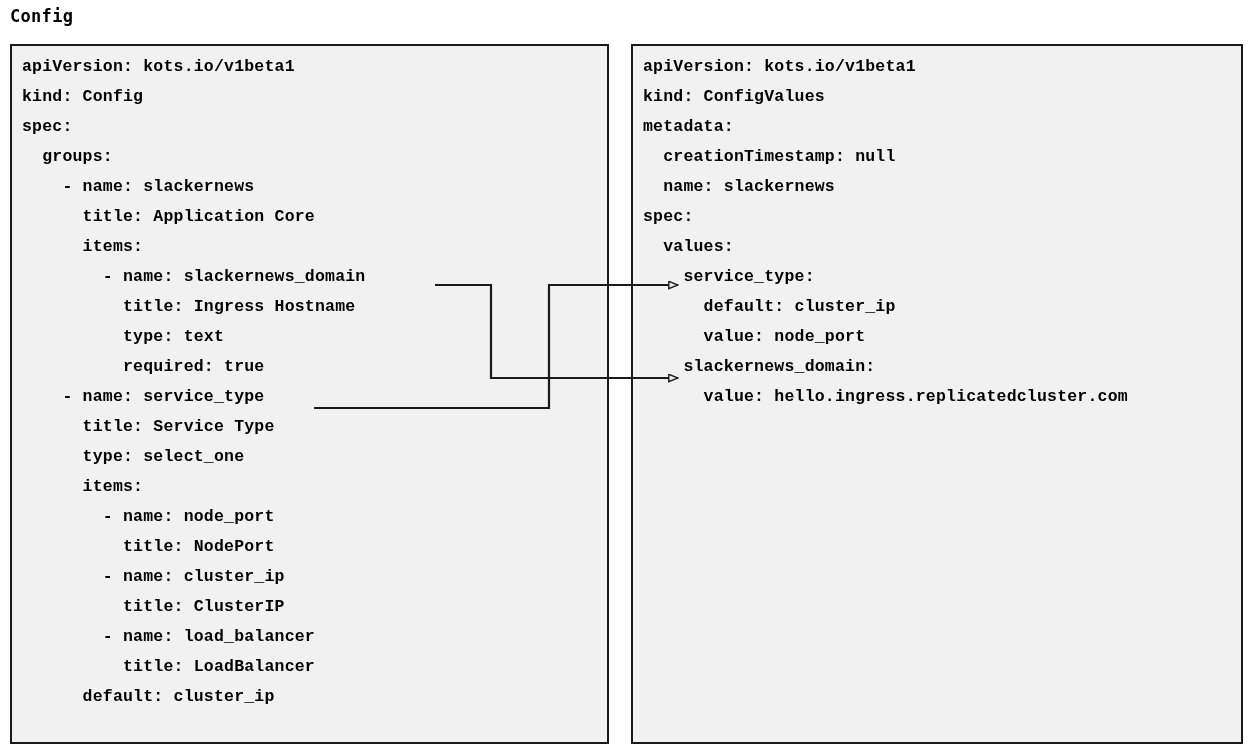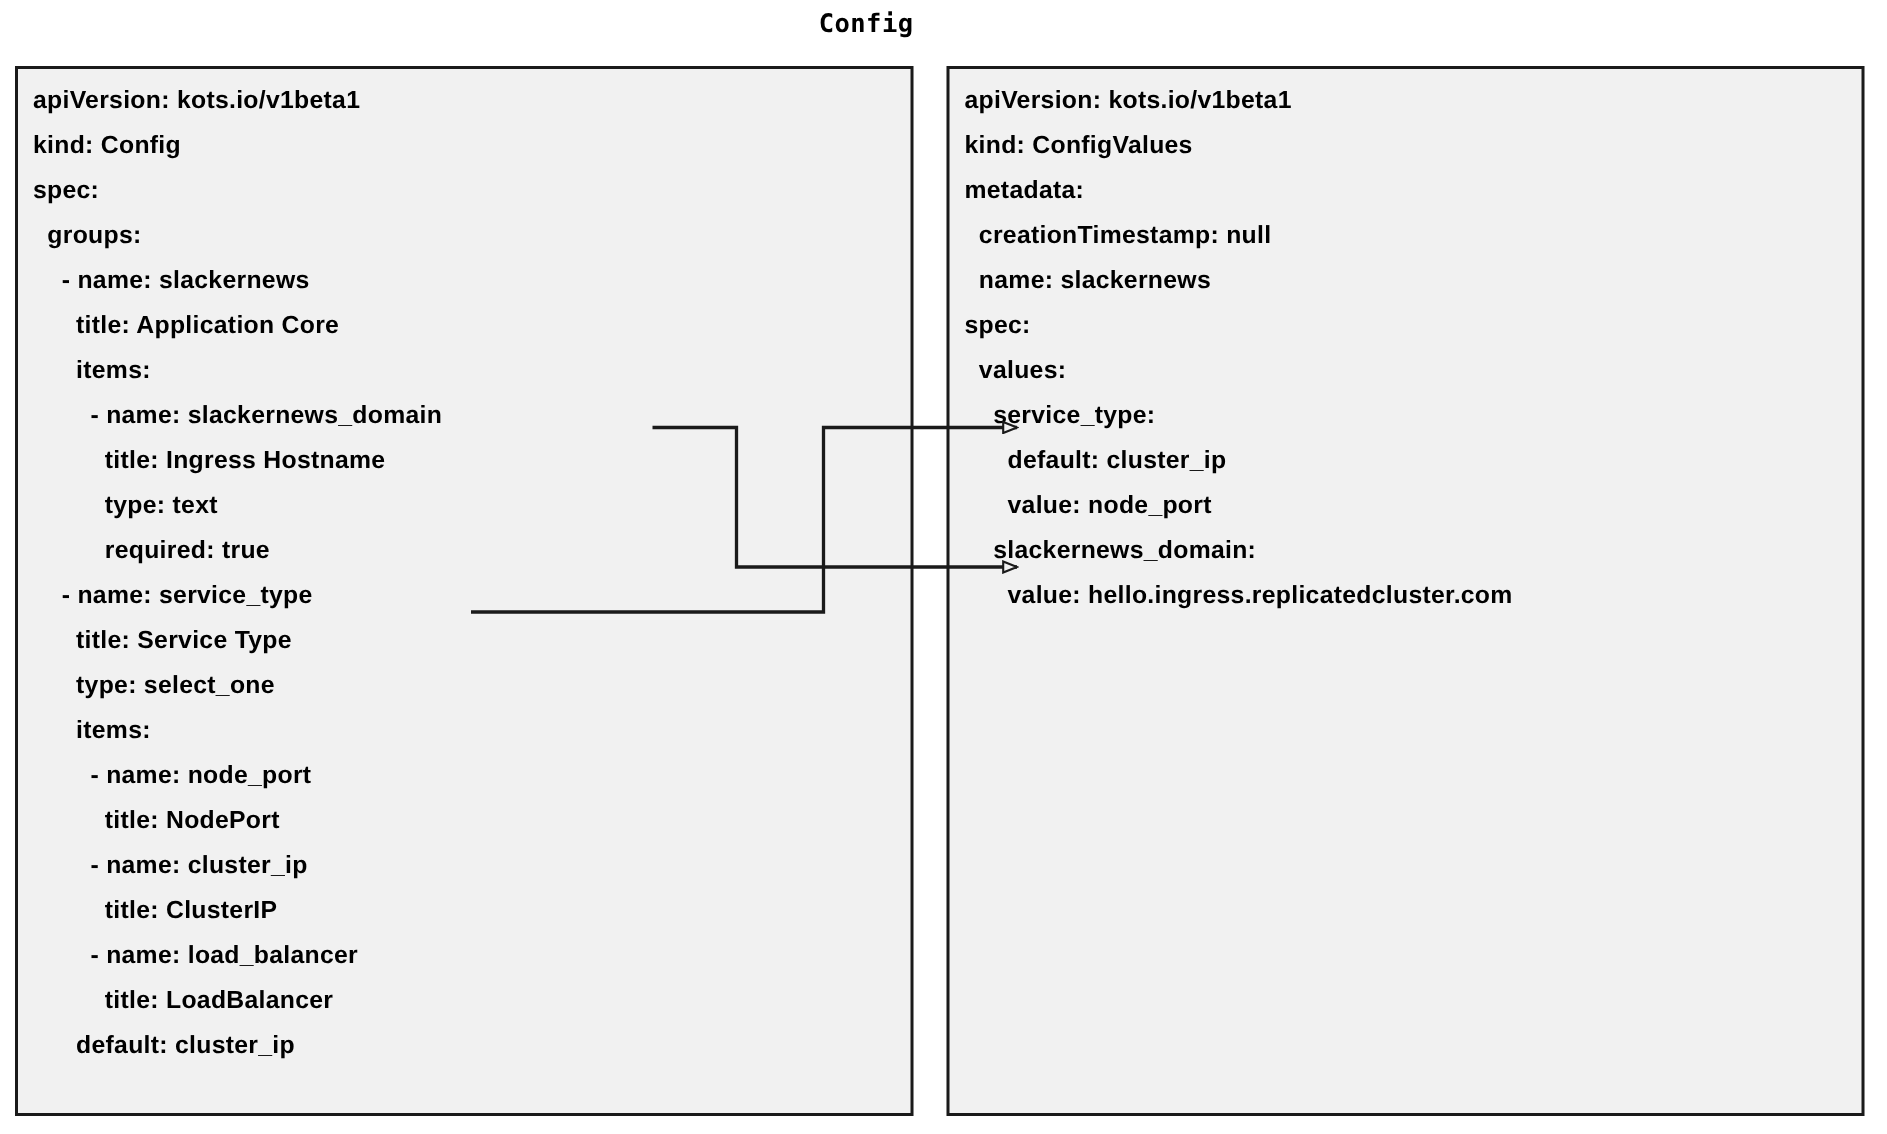--- a/index.html
+++ b/index.html
@@ -21,21 +21,21 @@
   }
 
   
   .panel-title {
     position: absolute;
     top: 6px;
     font-family: "DejaVu Sans Mono", "Liberation Mono", monospace;
     font-size: 17px;
     font-weight: bold;
     color: #000000;
-    text-align: right;
+    text-align: left;
     letter-spacing: 0.3px;
     white-space: nowrap;
   }
   #title-config  { left: 10px;  width: 599px; }
   #title-values  { left: 631px; width: 612px; }
 
   
   .panel {
     position: absolute;
     top: 44px;
@@ -46,21 +46,21 @@
     overflow: hidden;
   }
   #panel-config { left: 10px;  width: 599px; }
   #panel-values { left: 631px; width: 612px; }
 
   .code {
     position: absolute;
     left: 10px;
     top: 6px;
     right: 0;
-    font-family: Liberation Sans, sans-serif;
+    font-family: Liberation Mono, monospace;
     font-size: 16.5px;
     font-weight: bold;
     line-height: 30px;
     color: #000000;
     white-space: pre;
     letter-spacing: 0.2px;
   }
   .code .line {
     height: 30px;
     white-space: pre;

